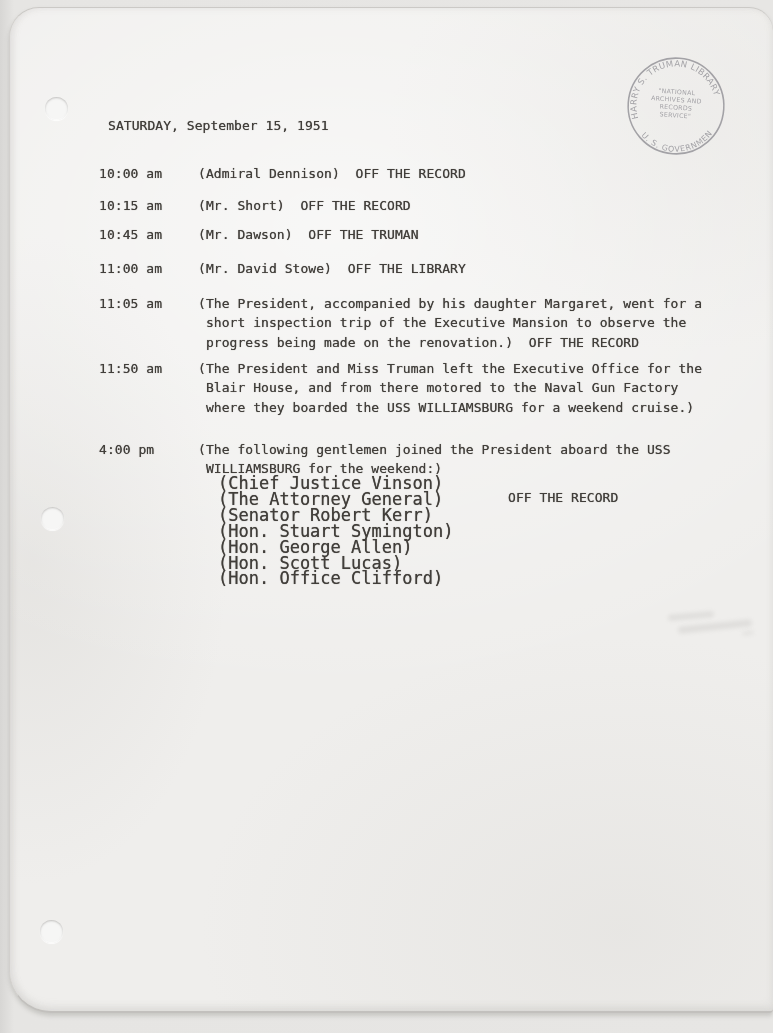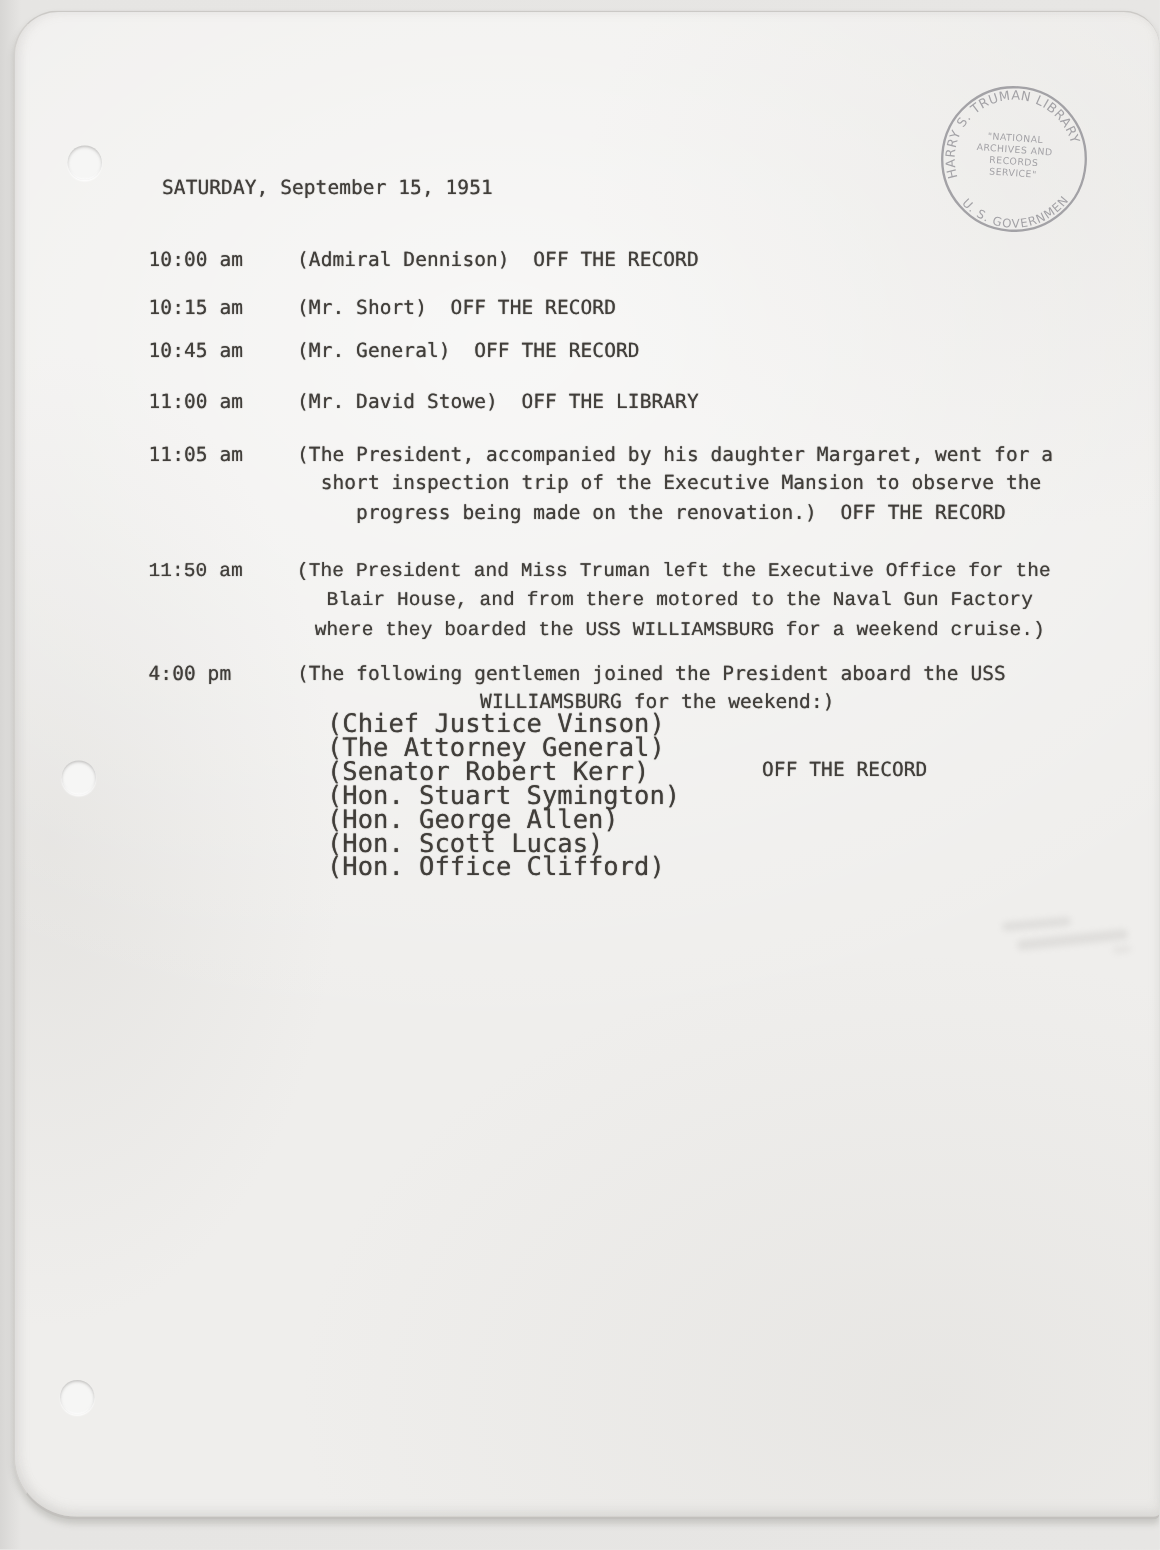--- a/index.html
+++ b/index.html
@@ -42,34 +42,33 @@
   .hole-3 { left:30px; top:912px; }
 
   .type {
     position:absolute;
     font-size:13px;
     line-height:19.3px;
     color:#413e3a;
     text-shadow:0 0 0.7px rgba(65,62,58,0.85);
     white-space:pre;
     letter-spacing:0.05px;
-    text-align:center;
   }
   .doc-date { left:108px; top:116px; }
   .entry-time { left:99px; width:64px; text-align:left; }
   .entry-body { left:198px; }
   .t1 { top:164px; } .t2 { top:196px; } .t3 { top:225px; }
-  .t4 { top:259px; } .t5 { top:294px; } .t6 { top:371px;font-family:Liberation Mono, monospace; } .t7 { top:440px; }
+  .t4 { top:259px; } .t5 { top:294px; } .t6 { top:359px; } .t7 { top:440px; }
 
   .guest-list { position:absolute; left:218px; top:476px; }
   .guest-list .type-line {
     position:relative; font-size:17px; line-height:15.9px;
     color:#413e3a; text-shadow:0 0 0.7px rgba(65,62,58,0.85); white-space:pre;
   }
-  .off-note { left:508px; top:506px; line-height:15.9px; }
+  .off-note { left:508px; top:490px; line-height:15.9px; }
 
   .stamp-svg {
     position:absolute; left:624px; top:54px; width:104px; height:104px;
     transform:rotate(4deg); opacity:0.78;
   }
   .stamp-svg text {
     font-family:"DejaVu Sans","Liberation Sans",sans-serif;
     fill:#8e8d93;
   }
   .pencil-mark {
@@ -94,21 +93,21 @@
 <div class="type doc-date">SATURDAY, September 15, 1951</div>
 
 <div>
   <div class="type entry-time t1">10:00 am</div>
   <div class="type entry-body t1">(Admiral Dennison)  OFF THE RECORD</div>
 
   <div class="type entry-time t2">10:15 am</div>
   <div class="type entry-body t2">(Mr. Short)  OFF THE RECORD</div>
 
   <div class="type entry-time t3">10:45 am</div>
-  <div class="type entry-body t3">(Mr. General)  OFF THE RECORD</div>
+  <div class="type entry-body t3">(Mr. Dawson)  OFF THE TRUMAN</div>
 
   <div class="type entry-time t4">11:00 am</div>
   <div class="type entry-body t4">(Mr. David Stowe)  OFF THE LIBRARY</div>
 
   <div class="type entry-time t5">11:05 am</div>
   <div class="type entry-body t5">(The President, accompanied by his daughter Margaret, went for a
  short inspection trip of the Executive Mansion to observe the
  progress being made on the renovation.)  OFF THE RECORD</div>
 
   <div class="type entry-time t6">11:50 am</div>

